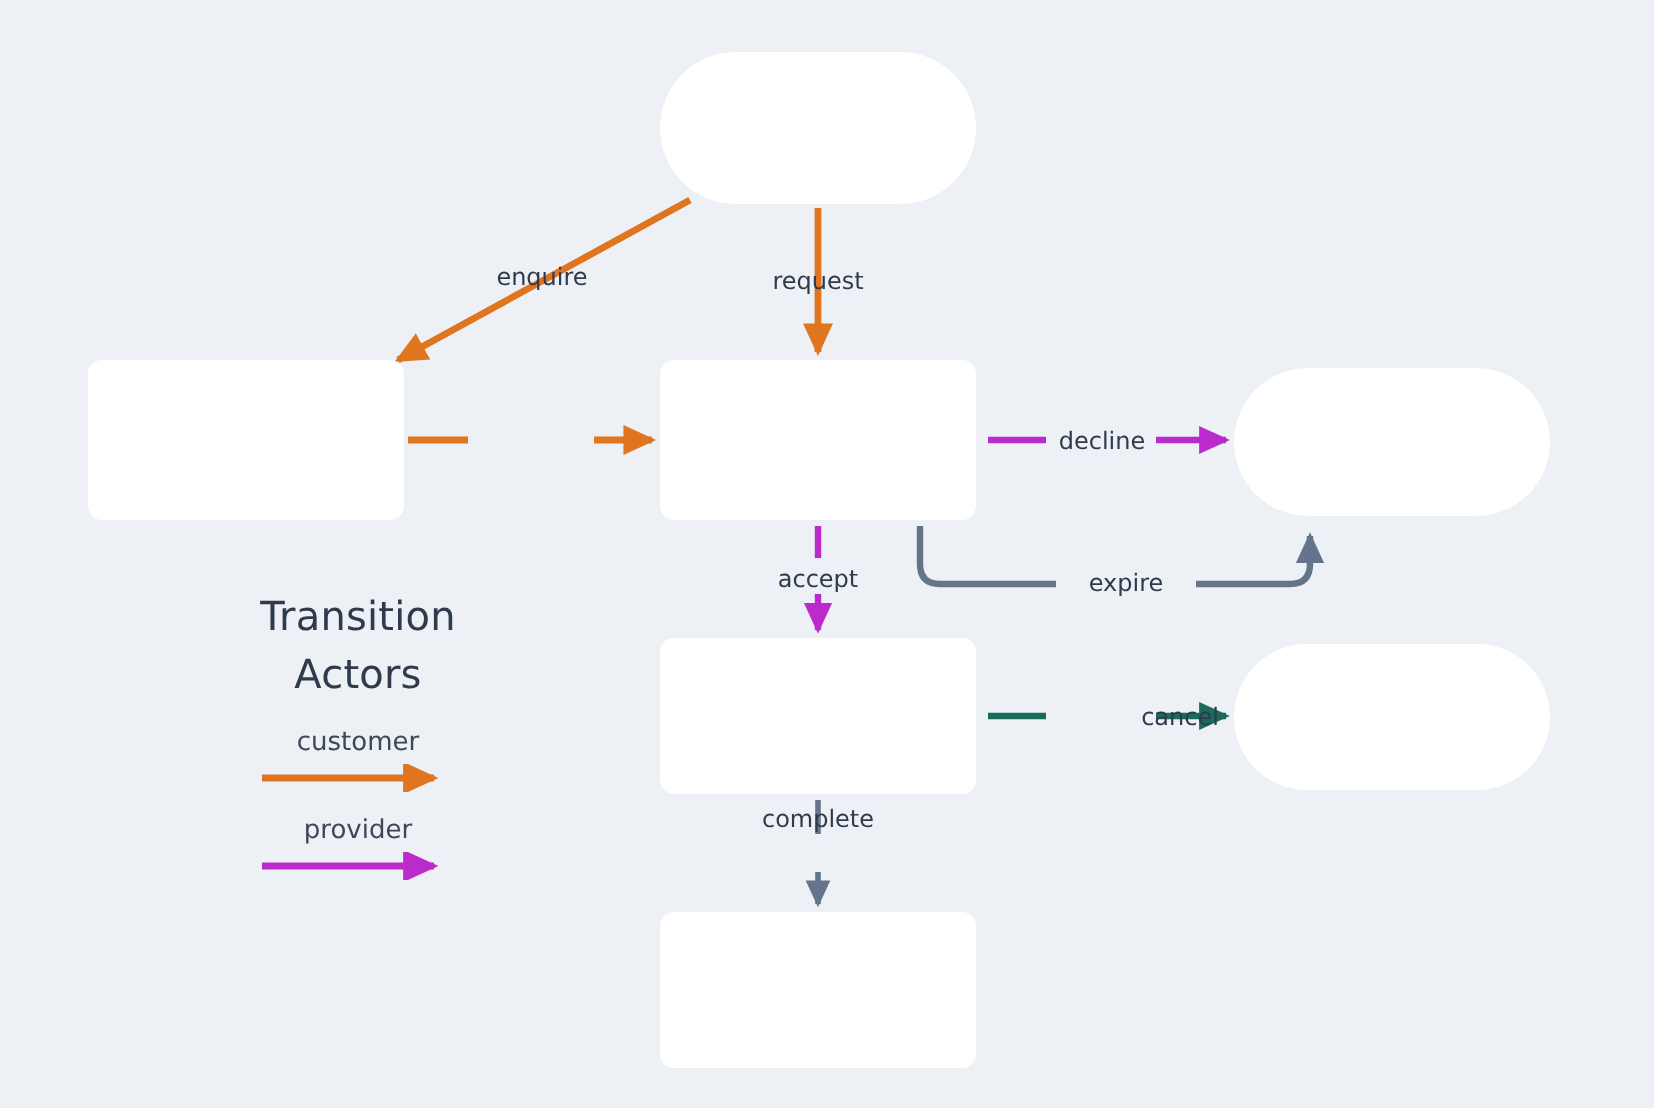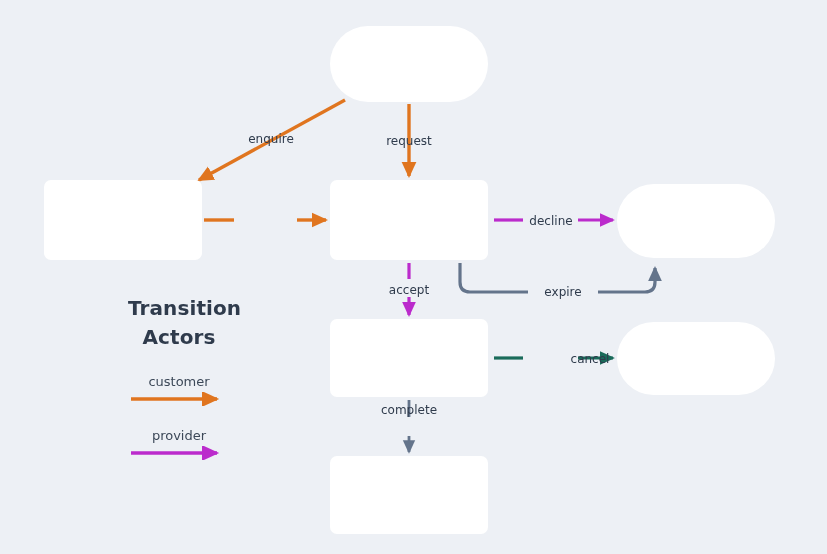--- a/index.html
+++ b/index.html
@@ -57,24 +57,23 @@
     width: 102px;
     text-align: center;
   }
   .legend-title {
     color: #2f3b4c;
     font-size: 20px;
     line-height: 29px;
     font-family: "DejaVu Sans", sans-serif;
     white-space: pre-line;
     letter-spacing: 0.1px;
-    font-weight: bold;
   }
   .legend-entry {
-    margin-top: 20px;
+    margin-top: 10px;
   }
   .legend-entry-label {
     color: #3c4858;
     font-size: 13px;
     line-height: 19px;
     font-family: "DejaVu Sans", sans-serif;
   }
   .legend-entry-swatch {
     display: block;
     width: 100px;

